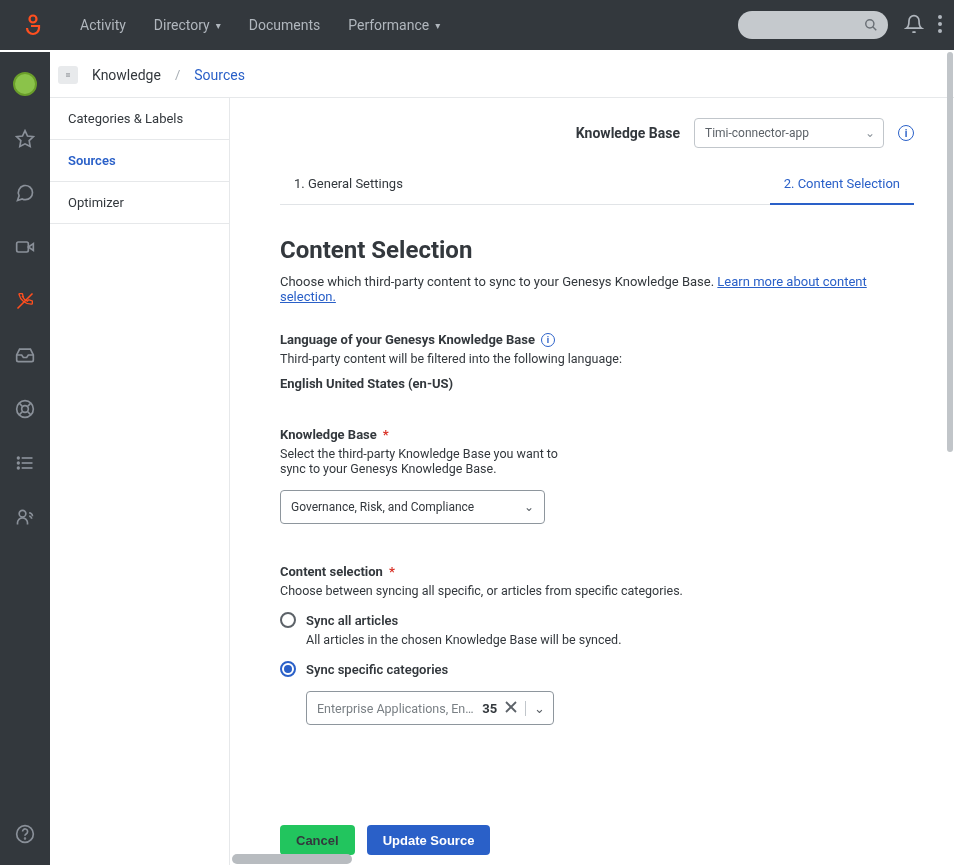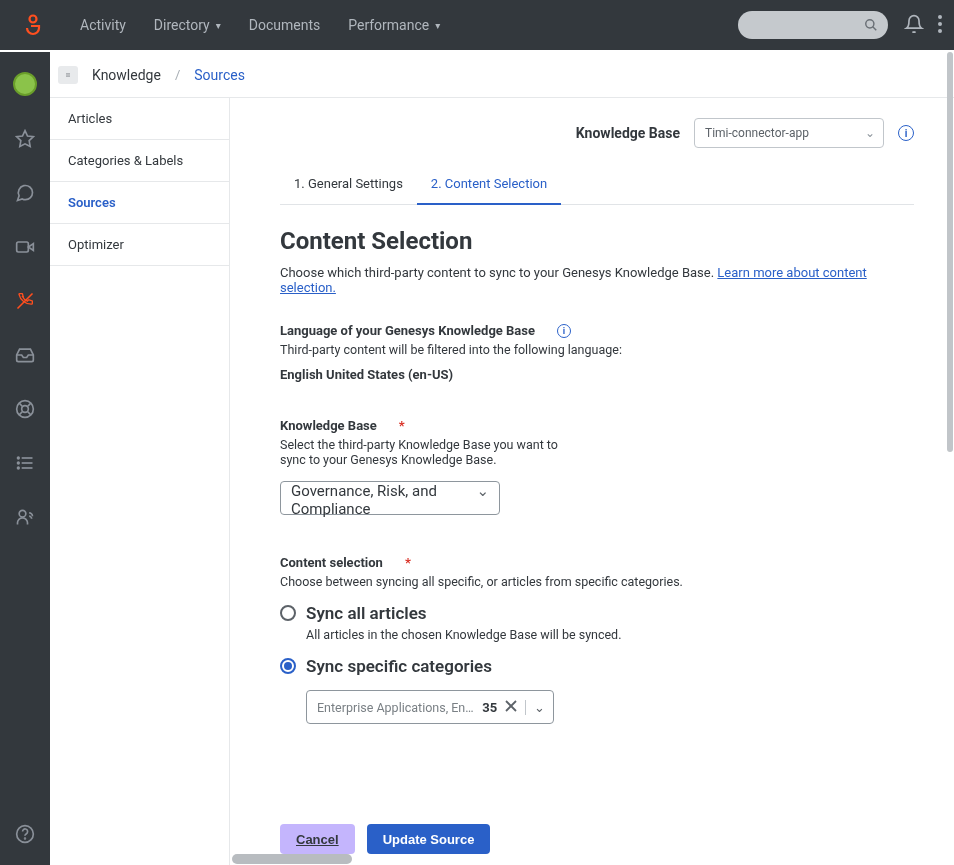--- a/index.html
+++ b/index.html
@@ -44,53 +44,53 @@
 
 .body { flex: 1; padding: 20px 40px 30px 50px; overflow-y: auto; position: relative; }
 
 
 .kb-row { display: flex; align-items: center; justify-content: flex-end; gap: 14px; margin-bottom: 18px; }
 .kb-row .kb-label { font-size: 14px; font-weight: 700; }
 .kb-row .kb-select { width: 190px; height: 30px; border: 1px solid #c1c6cb; border-radius: 4px; display: flex; align-items: center; justify-content: space-between; padding: 0 8px 0 10px; font-size: 12px; color: #5c6268; cursor: pointer; background:#fff; }
 .kb-row .kb-info { width: 16px; height: 16px; border: 1.5px solid #2a60c8; border-radius: 50%; color: #2a60c8; font-size: 10px; font-weight: bold; display: flex; align-items: center; justify-content: center; cursor: pointer; }
 
 
-.tabs { display: flex; border-bottom: 1px solid #e1e4e7; margin-bottom: 22px; }
+.tabs { display: flex; border-bottom: 1px solid #e1e4e7; margin-bottom: 31px; justify-content: space-between; }
 .tabs .tab { padding: 10px 14px 12px; font-size: 13px; color: #33383d; cursor: pointer; }
 .tabs .tab.active { color: #2a60c8; border-bottom: 2px solid #2a60c8; margin-bottom: -1px; }
 
 h1 { font-size: 24px; font-weight: 700; margin-bottom: 10px; }
 .subtitle { font-size: 13px; color: #33383d; margin-bottom: 28px; }
 .subtitle a { color: #2a60c8; text-decoration: underline; }
 
-.section-label { font-size: 13px; font-weight: 700; display: flex; align-items: center; gap: 22px; margin-bottom: 4px; }
+.section-label { font-size: 13px; font-weight: 700; display: flex; align-items: center; gap: 6px; margin-bottom: 4px; }
 .help-text { font-size: 12.5px; color: #33383d; margin-bottom: 10px; }
 .lang-val { font-size: 13px; font-weight: 700; margin-bottom: 36px; }
 
 .req { color: #d93025; }
 .info-sm { width: 14px; height: 14px; border: 1.5px solid #2a60c8; border-radius: 50%; color: #2a60c8; font-size: 9px; font-weight: bold; display: inline-flex; align-items: center; justify-content: center; }
 
-.kb-pick { width: 220px; height: 34px; border: 1px solid #8e969d; border-radius: 4px; display: flex; justify-content: space-between; padding: 0 10px; font-size: 15px; color: #33383d; cursor: pointer; margin-top: 14px; margin-bottom: 40px; }
+.kb-pick { width: 265px; height: 34px; border: 1px solid #8e969d; border-radius: 4px; display: flex; align-items: center; justify-content: space-between; padding: 0 10px; font-size: 12px; color: #33383d; cursor: pointer; margin-top: 14px; margin-bottom: 40px; }
 
 .radio-row { display: flex; align-items: center; gap: 10px; margin-top: 14px; cursor: pointer; }
 .radio-outer { width: 16px; height: 16px; border: 2px solid #5c6268; border-radius: 50%; display: flex; align-items: center; justify-content: center; flex-shrink: 0; }
 .radio-row.selected .radio-outer { border-color: #2a60c8; }
 .radio-row.selected .radio-inner { width: 8px; height: 8px; background: #2a60c8; border-radius: 50%; }
-.radio-label { font-size: 17px; font-weight: 600; }
+.radio-label { font-size: 13px; font-weight: 600; }
 .radio-help { font-size: 12.5px; margin-left: 26px; margin-top: 4px; color: #33383d; }
 
 .multi-pick { width: 248px; height: 34px; border: 1px solid #8e969d; border-radius: 4px; display: flex; align-items: center; padding: 0 8px 0 10px; margin-left: 26px; margin-top: 14px; gap: 6px; }
 .multi-pick .mp-text { flex: 1; font-size: 12.5px; color: #7a8085; white-space: nowrap; overflow: hidden; text-overflow: ellipsis; }
 .multi-pick .mp-count { font-size: 13px; font-weight: 700; }
 .multi-pick .mp-clear { cursor: pointer; color: #5c6268; padding: 0 2px; }
 .multi-pick .mp-caret { border-left: 1px solid #c1c6cb; padding-left: 8px; color: #5c6268; cursor: pointer; }
 
 .btn-row { display: flex; gap: 12px; margin-top: 100px; }
 .btn { height: 30px; padding: 0 16px; border-radius: 4px; font-size: 13px; font-weight: 600; cursor: pointer; border: none; display: flex; align-items: center; }
-.btn-cancel { background: #c4b5fd; color: #33383d; text-decoration: underline; }
+.btn-cancel { background: #22c55e; color: #33383d; }
 .btn-primary { background: #2a60c8; color: #fff; }
 
 .hbar-track { height: 14px; background: transparent; position: absolute; left: 182px; right: 0; bottom: 0;}
 .hbar-thumb { height: 10px; width: 120px; background: #b8bcc0; border-radius: 5px; margin-top: 3px; }
 </style>
 </head>
 <body>
 
 <div class="topnav">
   <div class="logo">
@@ -217,21 +217,20 @@
           <line x1="0" y1="9" x2="12" y2="9"></line>
         </svg>
     </div>
     <span class="crumb-label">Knowledge</span>
     <span class="crumb-sep">/</span>
     <span class="crumb-link">Sources</span>
   </div>
 
   <div class="content-wrap">
     <div class="subnav">
-      <div class="sn-item">Articles</div>
       <div class="sn-item">Categories &amp; Labels</div>
       <div class="sn-item active">Sources</div>
       <div class="sn-item">Optimizer</div>
     </div>
 
     <div class="body">
       <div class="kb-row">
         <span class="kb-label">Knowledge Base</span>
         <div class="kb-select">
           <span>Timi-connector-app</span>

